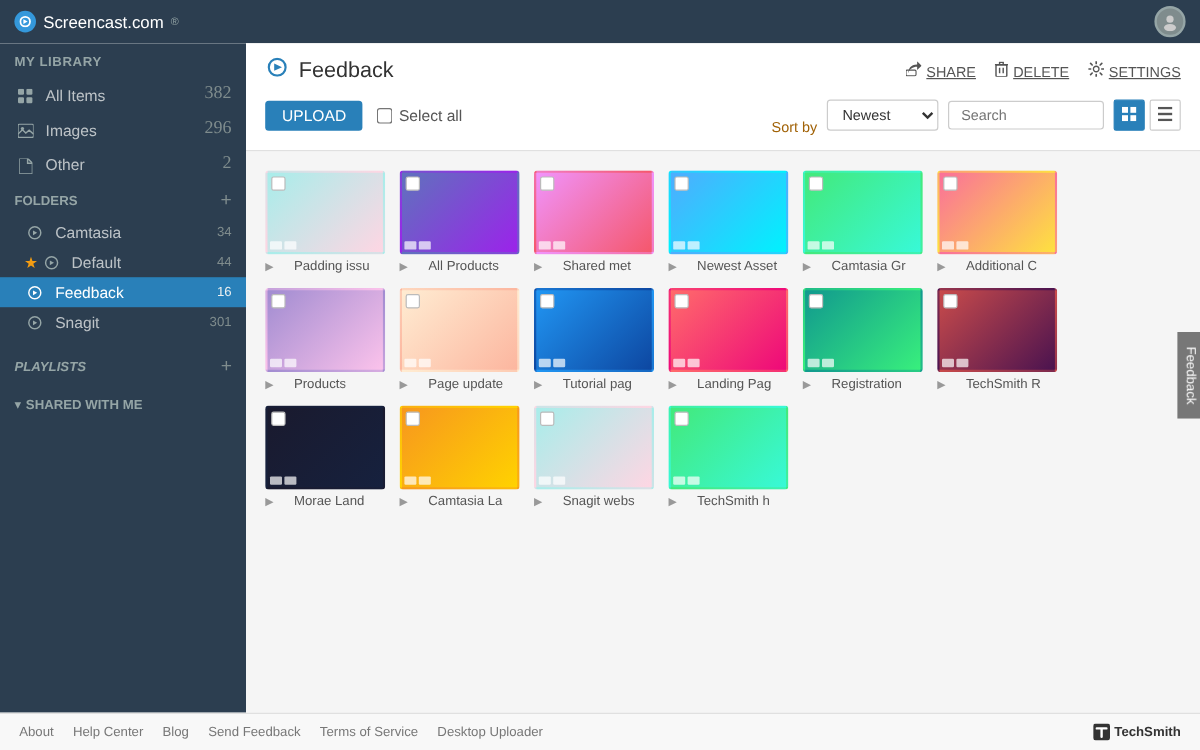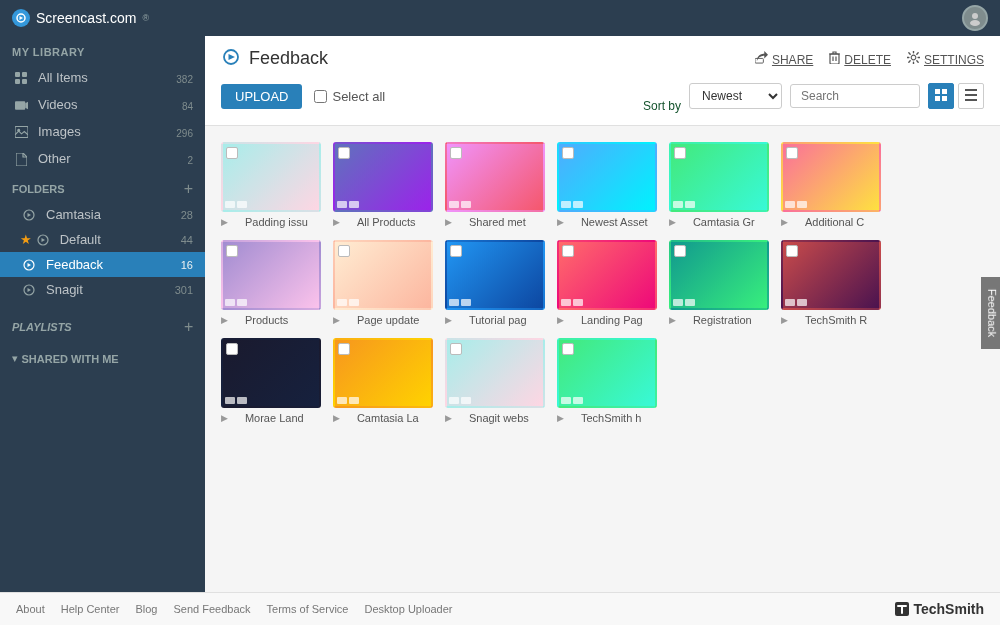--- a/index.html
+++ b/index.html
@@ -14,21 +14,21 @@
 
     
     .main-layout { display: flex; flex: 1; overflow: hidden; }
 
     
     .sidebar { width: 205px; background: #2c3e50; color: #ecf0f1; flex-shrink: 0; display: flex; flex-direction: column; overflow-y: auto; }
     .sidebar-section-header { padding: 10px 12px 6px; font-size: 11px; font-weight: 700; color: #95a5a6; text-transform: uppercase; letter-spacing: 0.5px; }
     .sidebar-item { display: flex; align-items: flex-end; padding: 6px 12px; cursor: pointer; color: #bdc3c7; font-size: 13px; }
     .sidebar-item .item-icon { width: 18px; height: 14px; margin-right: 8px; display: flex; align-items: center; justify-content: center; flex-shrink: 0; }
     .sidebar-item .item-label { flex: 1; }
-    .sidebar-item .item-count { font-size: 10px; color: #7f8c8d; }
+    .sidebar-item .item-count { font-size: 15px; color: #7f8c8d; font-family: Liberation Serif, serif; }
     .section-header-row { display: flex; align-items: center; padding: 8px 12px 4px; }
     .section-title { color: #95a5a6; font-size: 11px; font-weight: 700; text-transform: uppercase; flex: 1; }
     .section-add { color: #7f8c8d; cursor: pointer; font-size: 16px; }
     .folder-item { display: flex; align-items: center; padding: 5px 12px 5px 20px; cursor: pointer; color: #bdc3c7; font-size: 13px; }
     .folder-item.active { background: #2980b9; color: white; }
     .folder-item .item-icon { width: 18px; margin-right: 8px; display: flex; align-items: center; justify-content: center; flex-shrink: 0; }
     .folder-item .item-label { flex: 1; }
     .folder-item .item-count { font-size: 11px; color: #7f8c8d; }
     .folder-item.active .item-count { color: #ecf0f1; }
     .star-icon { color: #f39c12; margin-right: 2px; }
@@ -41,21 +41,21 @@
     .content-title-row { display: flex; align-items: center; margin-bottom: 10px; }
     .content-title { font-size: 18px; font-weight: 400; color: #333; display: flex; align-items: center; gap: 8px; }
     .title-icon { color: #2980b9; font-size: 16px; }
     .content-actions { margin-left: auto; display: flex; align-items: center; gap: 16px; }
     .action-btn { display: flex; align-items: flex-end; gap: 4px; color: #555; cursor: pointer; font-size: 12px; text-decoration: underline; }
     .action-icon { font-size: 14px; }
     .toolbar { display: flex; align-items: center; gap: 12px; }
     .upload-btn { background: #2980b9; color: white; border: none; padding: 5px 14px; border-radius: 3px; cursor: pointer; font-size: 13px; font-weight: 500; }
     .select-all { display: flex; align-items: center; gap: 5px; color: #555; cursor: pointer; font-size: 13px; }
     .sort-area { margin-left: auto; display: flex; align-items: center; gap: 8px; }
-    .sort-label { color: #14532d; font-size: 12px; margin-top: 20px; }
+    .sort-label { color: #a16207; font-size: 12px; margin-top: 20px; }
     .sort-select { border: 1px solid #ccc; padding: 4px 8px; border-radius: 3px; font-size: 12px; color: #333; background: white; cursor: pointer; }
     .search-input { border: 1px solid #ccc; padding: 4px 10px; border-radius: 3px; font-size: 12px; width: 130px; color: #999; }
     .view-toggle { display: flex; gap: 4px; }
     .view-btn { padding: 4px 6px; border: 1px solid #ccc; background: white; cursor: pointer; color: #555; border-radius: 2px; font-size: 14px; }
     .view-btn.active { background: #2980b9; color: white; border-color: #2980b9; }
 
     
     .content-grid { flex: 1; overflow-y: auto; padding: 16px; }
     .media-grid { display: flex; flex-wrap: wrap; gap: 12px; }
     .media-item { width: 100px; cursor: pointer; }
@@ -81,21 +81,21 @@
     .t13 { background: linear-gradient(135deg, #1a1a2e, #16213e); }
     .t14 { background: linear-gradient(135deg, #f7971e, #ffd200); }
 
     
     .feedback-tab { position: fixed; right: -22px; top: 50%; transform: translateY(-50%) rotate(90deg); background: #555; color: white; padding: 4px 10px; font-size: 11px; cursor: pointer; border-radius: 3px 3px 0 0; }
 
     
     .footer { background: #f8f8f8; border-top: 1px solid #e0e0e0; padding: 8px 16px; display: flex; align-items: center; gap: 16px; flex-shrink: 0; }
     .footer-link { color: #777; font-size: 11px; cursor: pointer; text-decoration: none; }
     .footer-logo { margin-left: auto; color: #333; font-size: 12px; font-weight: 600; display: flex; align-items: center; gap: 4px; }
-    .techsmith-logo { font-size: 14px; }
+    .techsmith-logo { font-size: 11px; }
   </style>
 </head>
 <body>
 
 <div class="header">
   <div class="logo">
     <div class="logo-icon">
       <svg width="10" height="10" viewBox="0 0 10 10" fill="white">
           <circle cx="5" cy="5" r="4" fill="none" stroke="white" stroke-width="1.5"></circle>
           <polygon points="3.5,3 7,5 3.5,7" fill="white"></polygon>
@@ -125,30 +125,20 @@
             <rect x="0" y="0" width="5" height="5" rx="1"></rect>
             <rect x="7" y="0" width="5" height="5" rx="1"></rect>
             <rect x="0" y="7" width="5" height="5" rx="1"></rect>
             <rect x="7" y="7" width="5" height="5" rx="1"></rect>
           </svg>
       </div>
       <span class="item-label">All Items</span>
       <span class="item-count">382</span>
     </div>
 
-    <div class="sidebar-item">
-      <div class="item-icon">
-        <svg width="13" height="13" viewBox="0 0 14 11" fill="#95a5a6">
-            <rect x="0" y="1" width="11" height="9" rx="1"></rect>
-            <polygon points="11,3 14,1.5 14,9.5 11,8"></polygon>
-          </svg>
-      </div>
-      <span class="item-label">Videos</span>
-      <span class="item-count">84</span>
-    </div>
 
     <div class="sidebar-item">
       <div class="item-icon">
         <svg width="13" height="12" viewBox="0 0 14 12" fill="#95a5a6">
             <rect x="0" y="0" width="14" height="12" rx="1.5" fill="none" stroke="#95a5a6" stroke-width="1.2"></rect>
             <circle cx="4" cy="4" r="1.5"></circle>
             <path d="M0 9 L4 5 L7 8 L10 5.5 L14 9" fill="none" stroke="#95a5a6" stroke-width="1.2"></path>
           </svg>
       </div>
       <span class="item-label">Images</span>
@@ -172,21 +162,21 @@
     </div>
 
     <div class="folder-item">
       <div class="item-icon">
         <svg width="14" height="12" viewBox="0 0 14 12" fill="#95a5a6">
             <circle cx="7" cy="6" r="5" fill="none" stroke="#95a5a6" stroke-width="1.2"></circle>
             <polygon points="5.5,4 9,6 5.5,8" fill="#95a5a6"></polygon>
           </svg>
       </div>
       <span class="item-label">Camtasia</span>
-      <span class="item-count">28</span>
+      <span class="item-count">34</span>
     </div>
 
     <div class="folder-item">
       <span class="star-icon">★</span>
       <div class="item-icon">
         <svg width="14" height="12" viewBox="0 0 14 12" fill="#95a5a6">
             <circle cx="7" cy="6" r="5" fill="none" stroke="#95a5a6" stroke-width="1.2"></circle>
             <polygon points="5.5,4 9,6 5.5,8" fill="#95a5a6"></polygon>
           </svg>
       </div>

